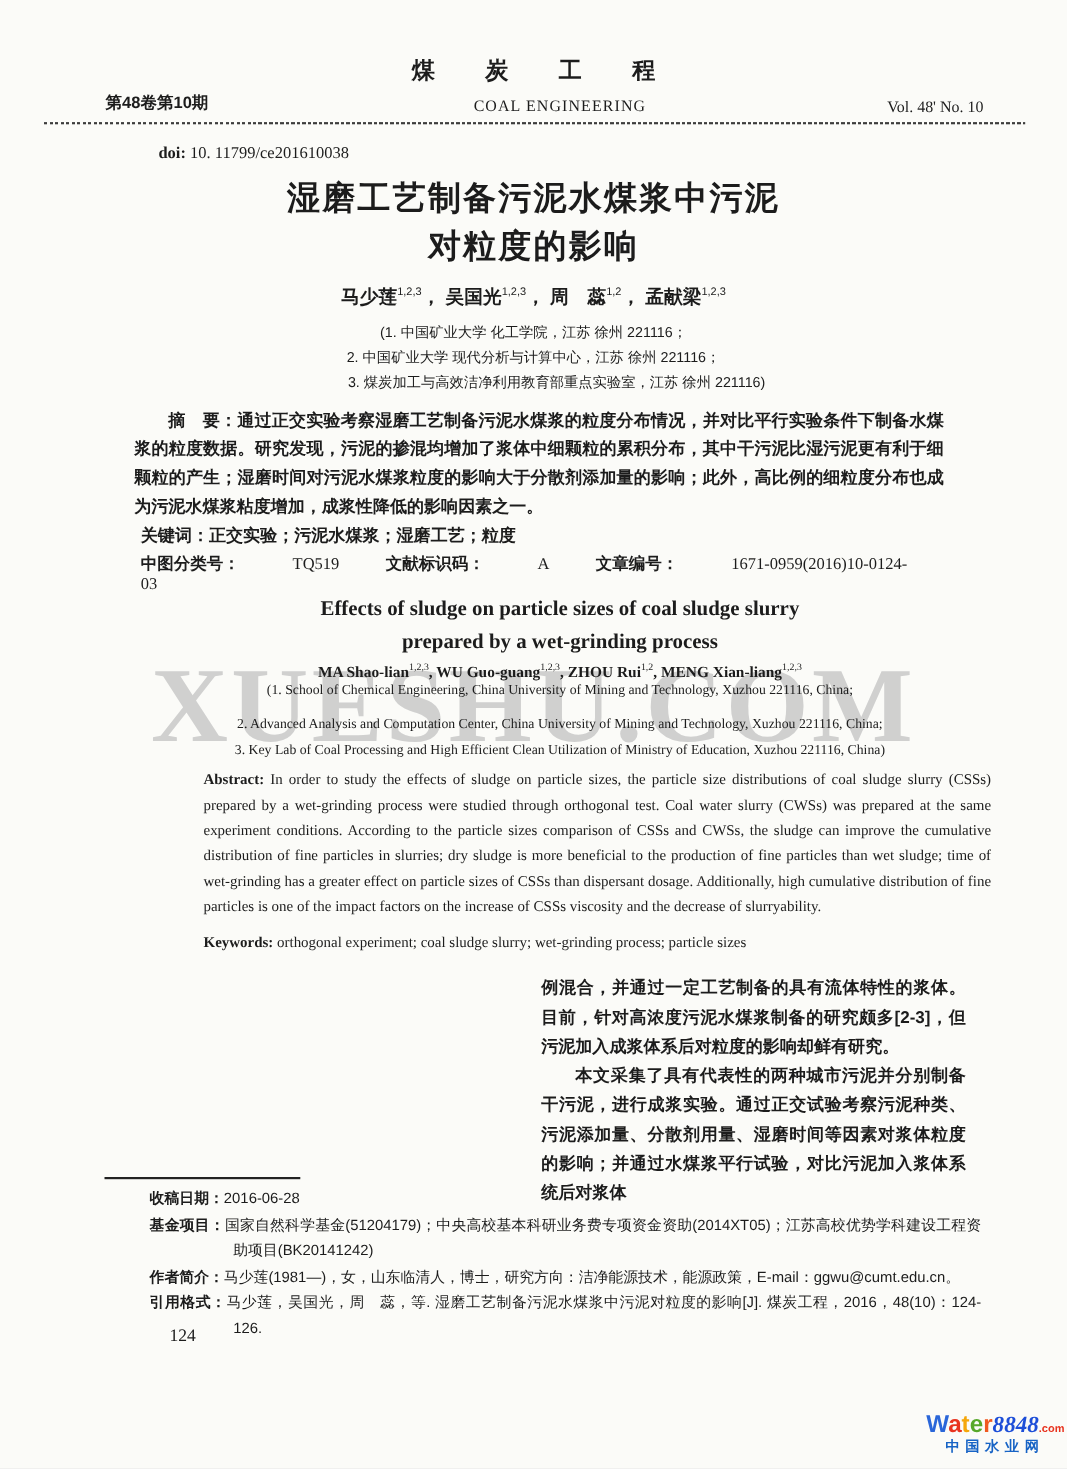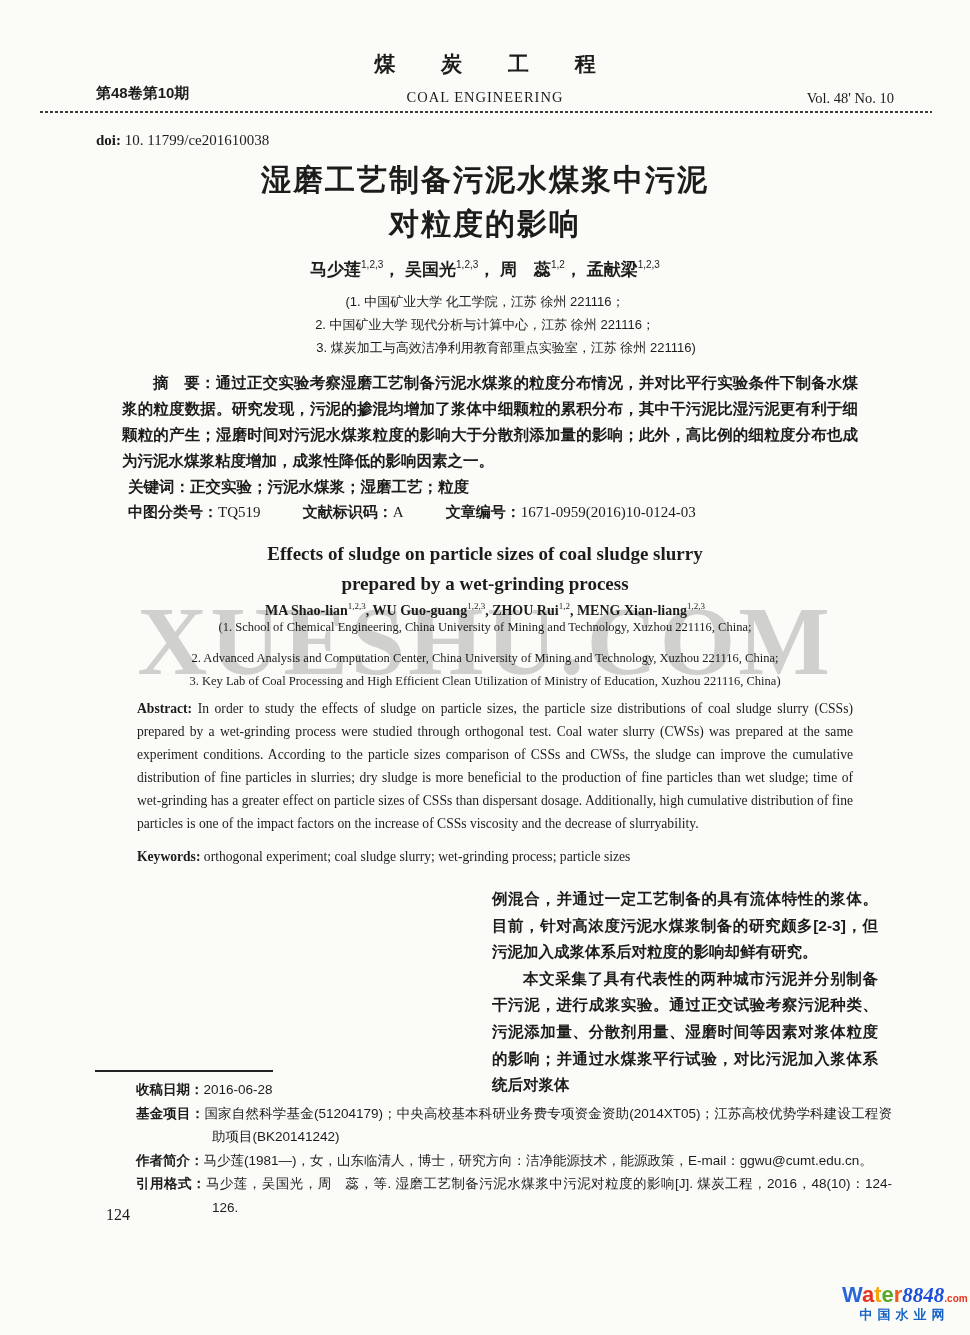--- a/index.html
+++ b/index.html
@@ -1,21 +1,21 @@
 <!DOCTYPE html>
 <html><head>
 <meta charset="utf-8">
 <style>
   html,body{margin:0;padding:0;background:#e8e8e8;}
   .page{
     position:relative;width:970px;height:1335px;margin:0 auto;
     background:#fbfbf8;color:#1c1c1c;overflow:hidden;
     font-family:"Liberation Sans",sans-serif;
   }
-  .serif{font-family:"Liberation Serif",serif;}
+  .serif{font-family:"Liberation Serif",serif;padding-left:48px;}
   .abs{position:absolute;}
   .ctr{left:0;right:0;text-align:center;}
   .jc{letter-spacing:20px;font-size:21px;font-weight:600;text-indent:20px;}
   .issue{font-size:15px;font-weight:600;}
   .je{font-size:14.5px;letter-spacing:1px;}
   .ve{font-size:14.5px;}
   .rule{
     left:40px;right:38px;top:111px;height:2px;
     background:repeating-linear-gradient(90deg,#3c3c3c 0 3px,rgba(0,0,0,0) 3px 5px);
   }

